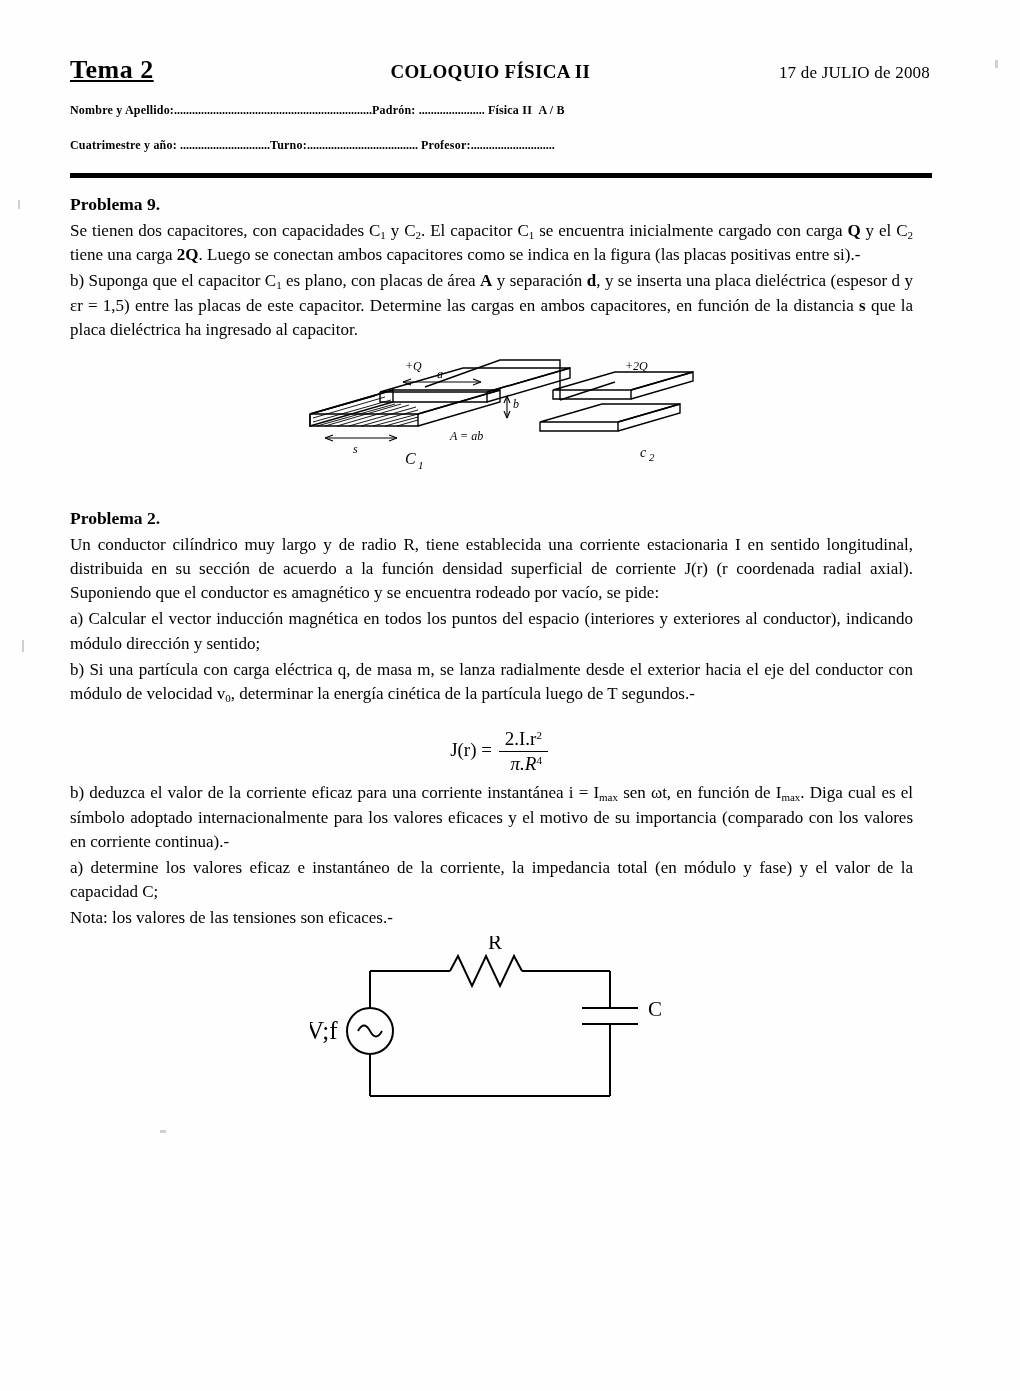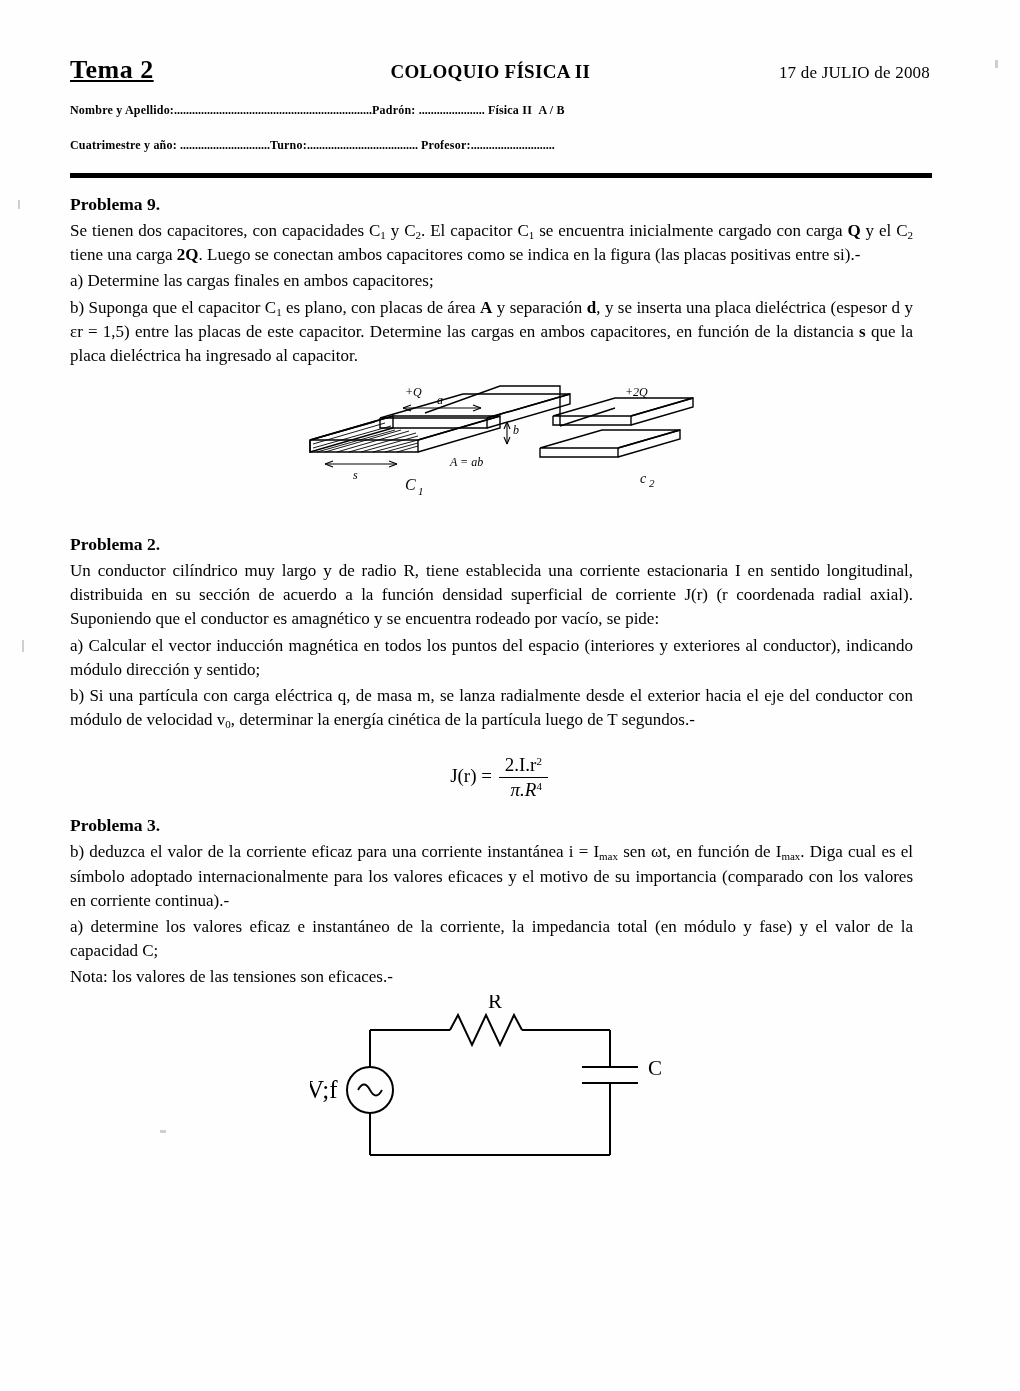--- a/index.html
+++ b/index.html
@@ -139,21 +139,20 @@
     </div>
 
     <div class="rule"></div>
 
     <div class="prob-title">Problema 9.</div>
 
     <p class="para">
       <span>Se tienen dos capacitores, con capacidades C</span><sub>1</sub><span> y C</span><sub>2</sub><span>. El capacitor C</span><sub>1</sub><span> se encuentra inicialmente cargado con carga </span><b>Q</b><span> y el C</span><sub>2</sub><span> tiene una carga </span><b>2Q</b><span>. Luego se conectan ambos capacitores como se indica en la figura (las placas positivas entre si).-</span>
     </p>
 
-    <p class="para nojust">a) Determine las cargas finales en ambos capacitores;</p>
 
     <p class="para">
       <span>b) Suponga que el capacitor C</span><sub>1</sub><span> es plano, con placas de área </span><b>A</b><span> y separación </span><b>d</b><span>, y se inserta una placa dieléctrica (espesor d y ɛr = 1,5) entre las placas de este capacitor. Determine las cargas en ambos capacitores, en función de la distancia </span><b>s</b><span> que la placa dieléctrica ha ingresado al capacitor.</span>
     </p>
 
     <div class="fig1">
       <svg width="430" height="145" viewBox="0 0 430 145">
         <g fill="none" stroke="#000" stroke-width="1.4">
 
           <path d="M140 35 L215 8 L275 8 L275 48"></path>
@@ -225,21 +224,20 @@
     </p>
 
     <div class="formula">
       <span>J(r) =</span>
       <span class="frac">
         <span class="num"><span>2.I.r</span><sup>2</sup></span>
         <span class="den"><i>π.R</i><sup>4</sup></span>
       </span>
     </div>
 
-    <div class="prob-title" style="margin-top:14px;">Problema 3.</div>
     <p class="para">
       <span>b) deduzca el valor de la corriente eficaz para una corriente instantánea   i = I</span><sub>max</sub><span> sen ωt, en función de I</span><sub>max</sub><span>. Diga cual es el símbolo adoptado internacionalmente para los valores eficaces y el motivo de su importancia (comparado con los valores en corriente continua).-</span>
     </p>
     <p class="para">a) determine los valores eficaz e instantáneo de la corriente, la impedancia total (en módulo y fase) y el valor de la capacidad C;</p>
     <p class="para nojust">Nota: los valores de las tensiones son eficaces.-</p>
 
     <div class="fig2">
       <svg width="400" height="185" viewBox="0 0 400 185">
         <g fill="none" stroke="#000" stroke-width="2">
 

